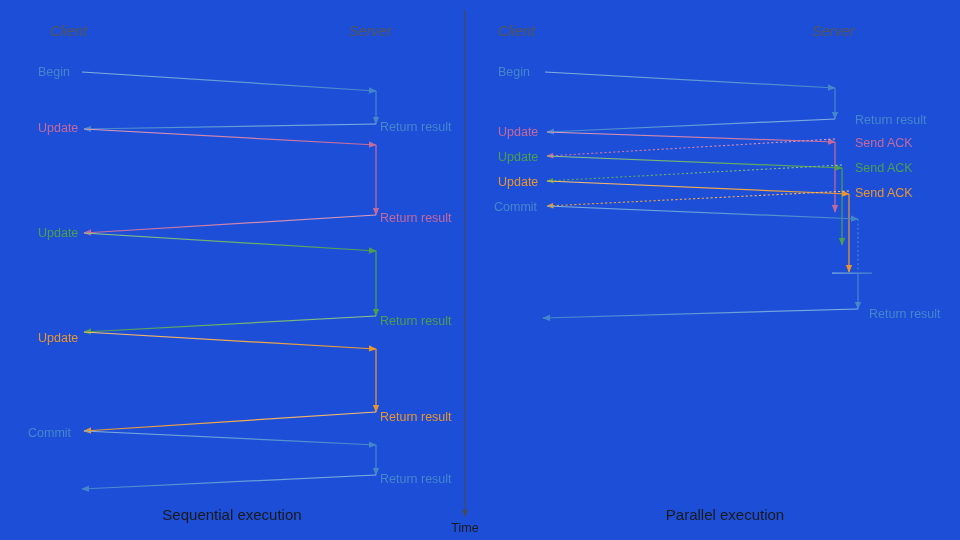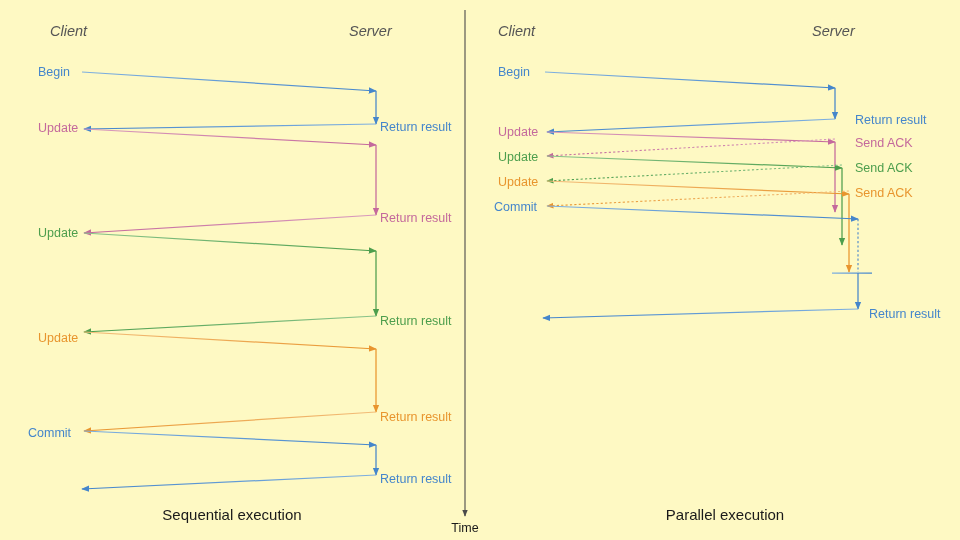--- a/index.html
+++ b/index.html
@@ -10,21 +10,21 @@
   body {
     width: 960px;
     height: 540px;
     overflow: hidden;
     font-family: "Liberation Sans", sans-serif;
   }
   #stage {
     position: relative;
     width: 960px;
     height: 540px;
-    background: #fef9c3;
+    background: #1d4ed8;
   }
   svg.diagram {
     position: absolute;
     left: 0;
     top: 0;
     width: 960px;
     height: 540px;
     display: block;
   }
   .lane-header {

